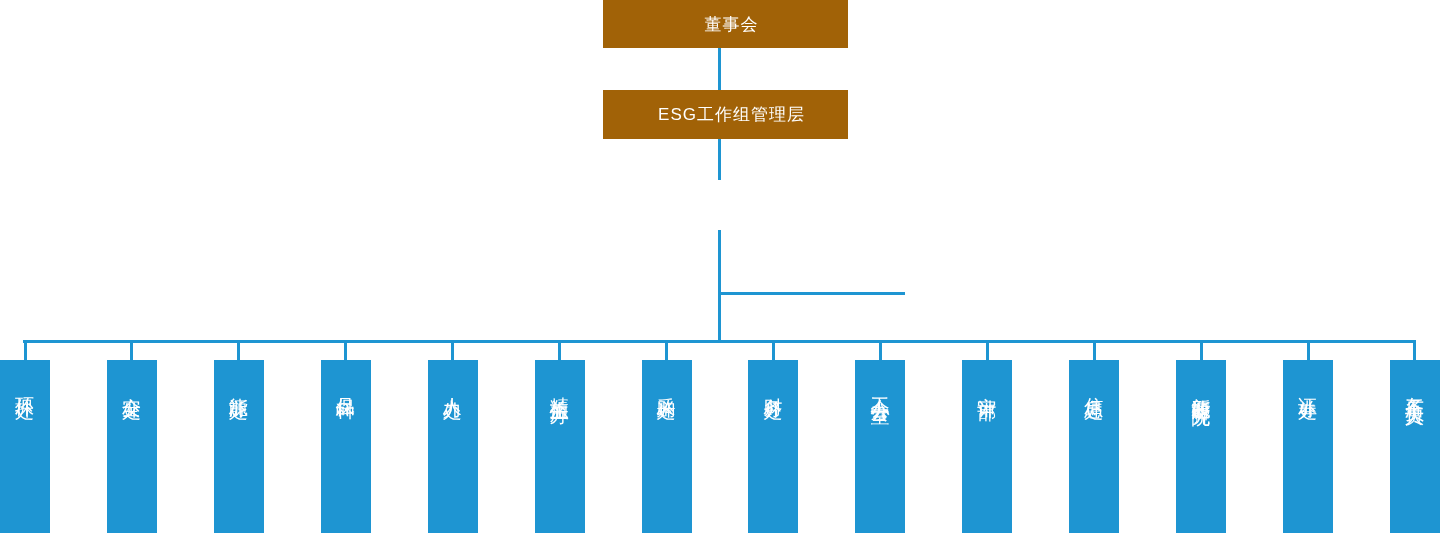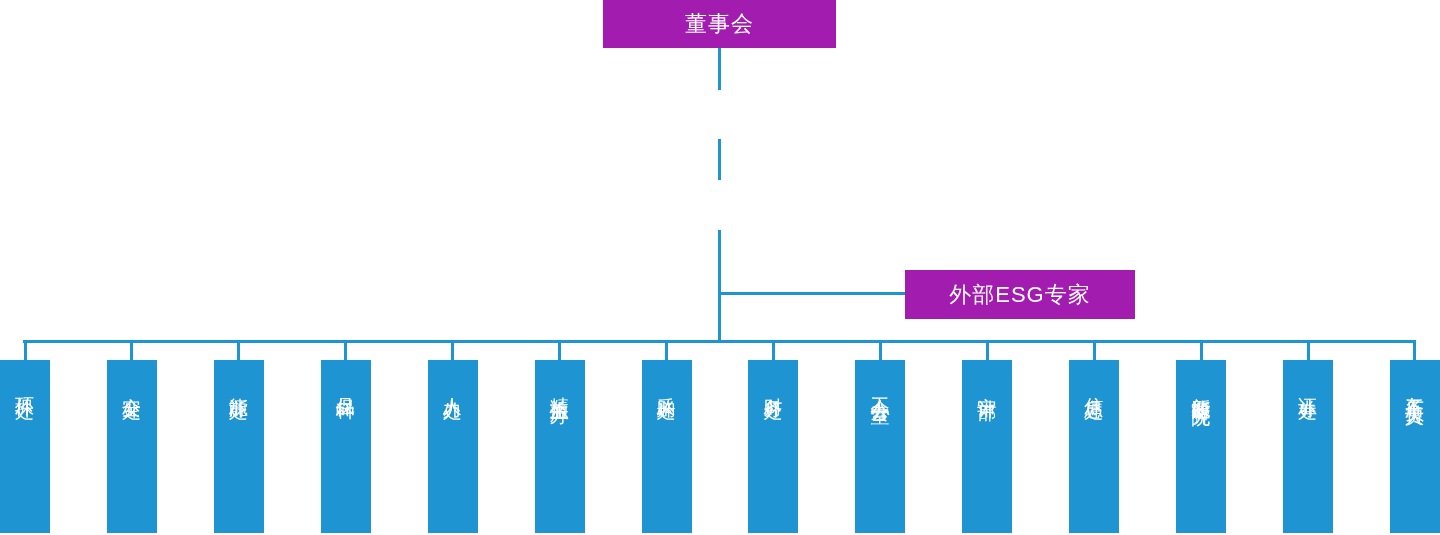--- a/index.html
+++ b/index.html
@@ -6,28 +6,29 @@
   .canvas {
     position: relative;
     width: 1440px;
     height: 535px;
     background: #ffffff;
     overflow: hidden;
     font-family: "Liberation Sans", sans-serif;
   }
   .hbox {
     position: absolute;
-    background: #a21caf;
+    background: #a16207;
     color: #ffffff;
     display: flex;
     align-items: center;
     justify-content: center;
-    font-size: 22px;
+    font-size: 17px;
     letter-spacing: 1px;
     white-space: nowrap;
+    padding-left: 12px;
   }
   #box-board      { left: 603px; top: 0;     width: 233px; height: 48px; }
   #box-management { left: 603px; top: 90px;  width: 233px; height: 49px; }
   #box-execution  { left: 603px; top: 180px; width: 233px; height: 50px; }
   #box-expert     { left: 905px; top: 270px; width: 230px; height: 49px; }
 
   .line { position: absolute; background: #1e95d2; }
   #conn-board-mgmt  { left: 718px; top: 48px;  width: 3px;    height: 42px;  }
   #conn-mgmt-exec   { left: 718px; top: 139px; width: 3px;    height: 41px;  }
   #conn-exec-down   { left: 718px; top: 230px; width: 3px;    height: 113px; }
@@ -72,23 +73,23 @@
     letter-spacing: 2px;
   }
 </style>
 </head>
 <body>
 
 <div class="canvas">
 
   <div class="hbox" id="box-board">董事会</div>
 
+  <div class="hbox" id="box-management">ESG工作组管理层</div>
 
 
-  <div class="hbox" id="box-expert">外部ESG专家</div>
 
   <div class="line" id="conn-board-mgmt"></div>
   <div class="line" id="conn-mgmt-exec"></div>
   <div class="line" id="conn-exec-down"></div>
   <div class="line" id="conn-expert"></div>
   <div class="line" id="conn-main"></div>
 
   <div class="departments">
     <div class="dept">
       <span class="dept-label">环保处</span>

